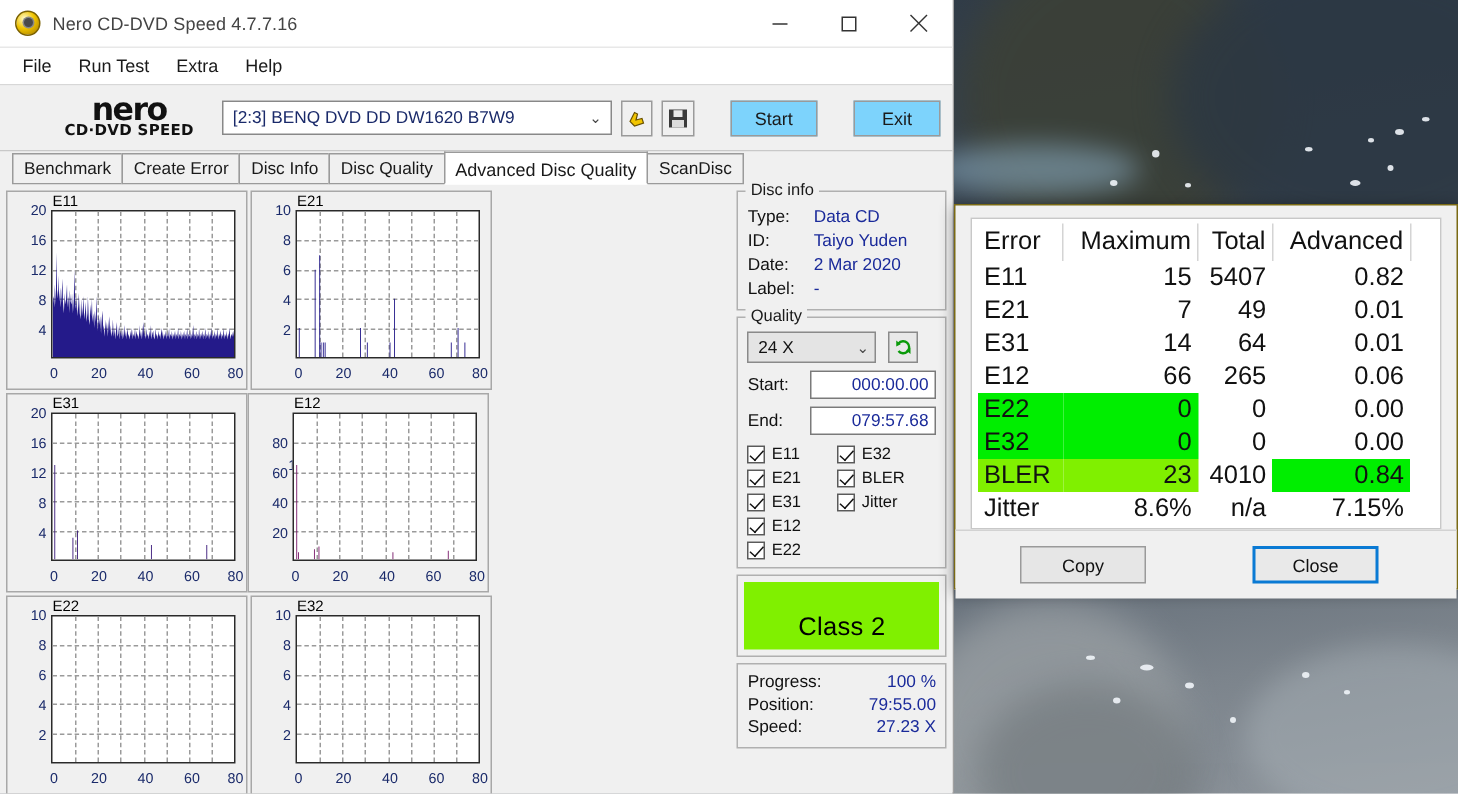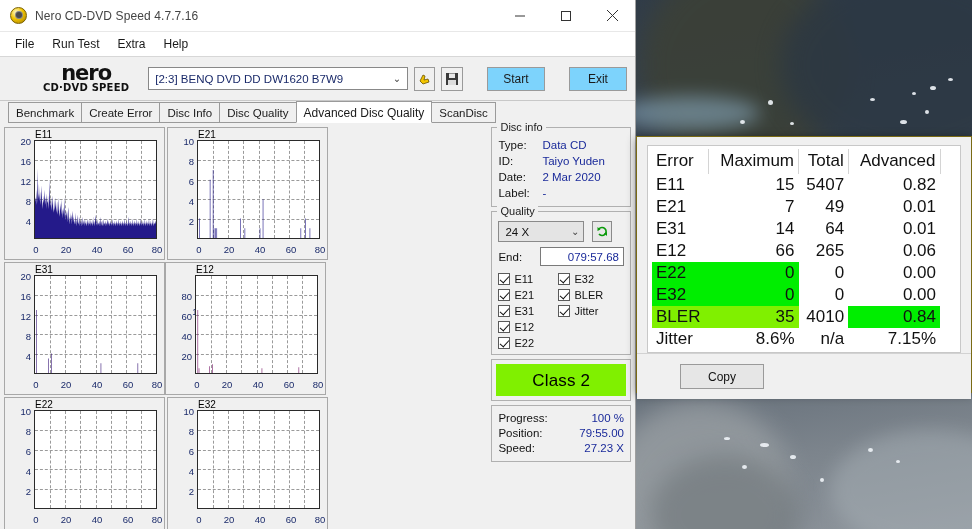--- a/index.html
+++ b/index.html
@@ -114,21 +114,21 @@
   .cbcol { display:flex; flex-direction:column; gap:4px; }
   .cbcol:first-child { width:60px; }
   .cbrow { display:flex; align-items:center; gap:4px; font-size:11px; color:#111; }
   .cbox { width:12px; height:12px; border:1px solid #5a5a5a; background:#fff;
     position:relative; flex:0 0 12px; }
   .cbox.checked:after { content:""; position:absolute; left:3px; top:0px; width:4px; height:8px;
     border:solid #111; border-width:0 1.6px 1.6px 0; transform:rotate(42deg); }
 
   #classbox { border:1px solid #b0b0b0; background:#f0f0f0; padding:4px; }
   #classinner { background:#80f000; text-align:center; font-size:17px; color:#000;
-    padding:7px 0 5px 0; letter-spacing:.2px; }
+    padding:20px 0 5px 0; letter-spacing:.2px; }
   #statusbox { border:1px solid #b0b0b0; background:#f0f0f0; padding:5px 6px; }
   .statrow { display:flex; justify-content:space-between; font-size:11.5px; line-height:15px; }
   .statrow .k { color:#111; }
   .statrow .v { color:#1a2a9a; }
 
   
   #stats-dialog { position:absolute; left:636px; top:136px; width:336px; height:257px;
     background:#f0f0f0; border:1px solid #7a6a14;
     box-shadow:0 2px 9px rgba(0,0,0,.45); display:flex; flex-direction:column; }
   #stats-title { height:28px; background:#7d6b12; display:flex; align-items:center;
@@ -491,20 +491,24 @@
           </div>
           <div class="refreshbtn">
             <svg width="13" height="13" viewBox="0 0 13 13">
               <path d="M3 4 A4 4 0 1 1 3 9" fill="none" stroke="#0a9a0a" stroke-width="1.6"></path>
               <path d="M1.5 2 L4.5 4.5 L1.5 6 Z" fill="#0a9a0a"></path>
               <path d="M11 11 L8 8.5 L11 7 Z" fill="#0a9a0a"></path>
             </svg>
           </div>
         </div>
         <div class="fieldrow">
+          <span class="lbl">Start:</span>
+          <span class="fieldbox">000:00.00</span>
+        </div>
+        <div class="fieldrow">
           <span class="lbl">End:</span>
           <span class="fieldbox">079:57.68</span>
         </div>
         <div class="cbgrid">
           <div class="cbcol">
             <div class="cbrow">
               <span class="cbox checked"></span>
               <span>E11</span>
             </div>
             <div class="cbrow">
@@ -615,32 +619,33 @@
           </tr>
           <tr>
             <td class="first" style="background:#00ee00">E32</td>
             <td style="background:#00ee00">0</td>
             <td>0</td>
             <td>0.00</td>
               <td></td>
           </tr>
           <tr>
             <td class="first" style="background:#80f000">BLER</td>
-            <td style="background:#80f000">35</td>
+            <td style="background:#80f000">23</td>
             <td>4010</td>
             <td style="background:#00ee00">0.84</td>
               <td></td>
           </tr>
           <tr>
             <td class="first">Jitter</td>
             <td>8.6%</td>
             <td>n/a</td>
             <td>7.15%</td>
               <td></td>
           </tr>
         </tbody>
       </table>
     </div>
   </div>
   <div id="stats-footer">
     <div class="dlgbtn" style="margin-left:43px;">Copy</div>
+    <div class="dlgbtn primary" style="margin-left:71px;">Close</div>
   </div>
 </div>
 
 </body></html>

